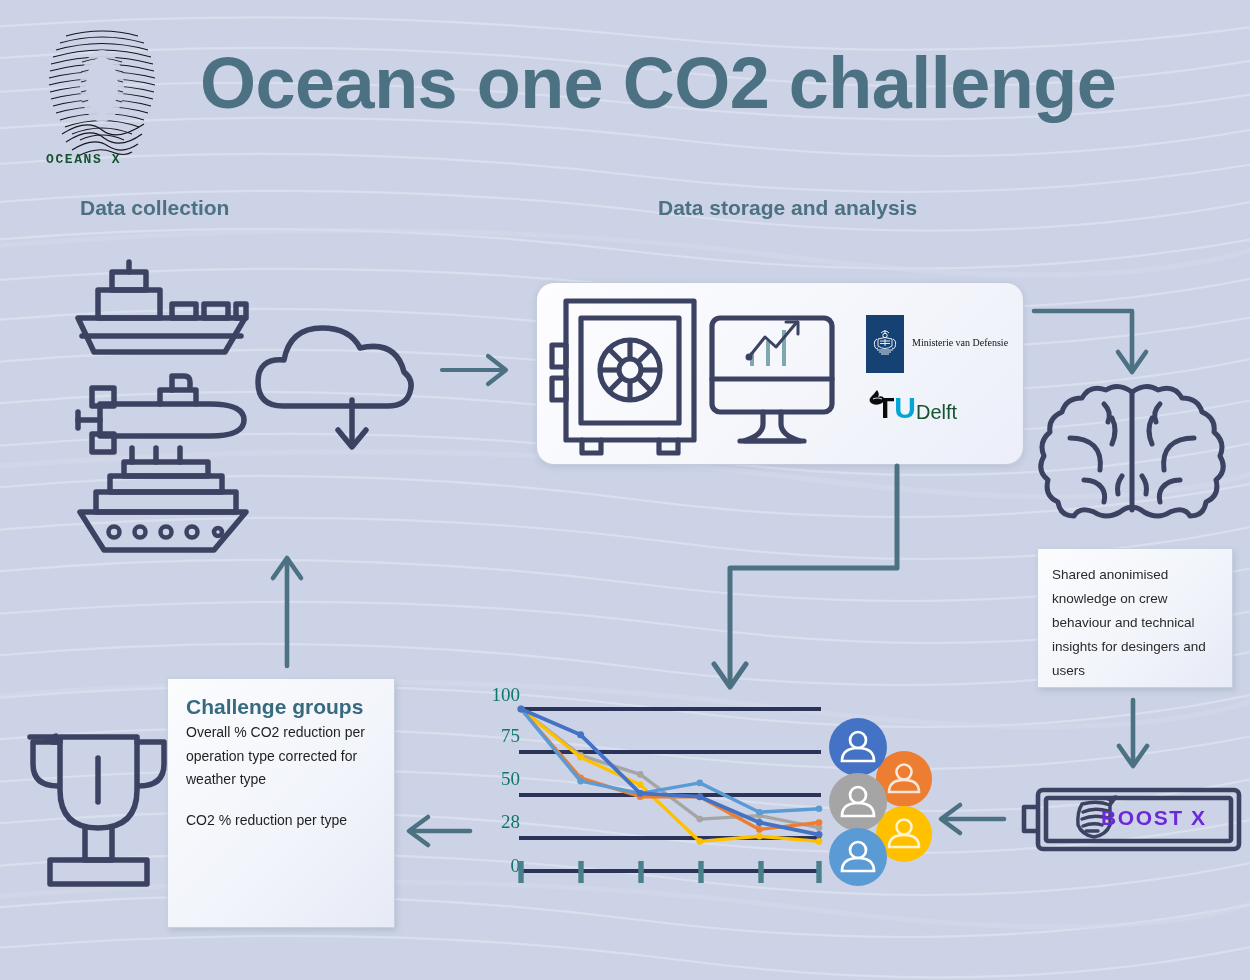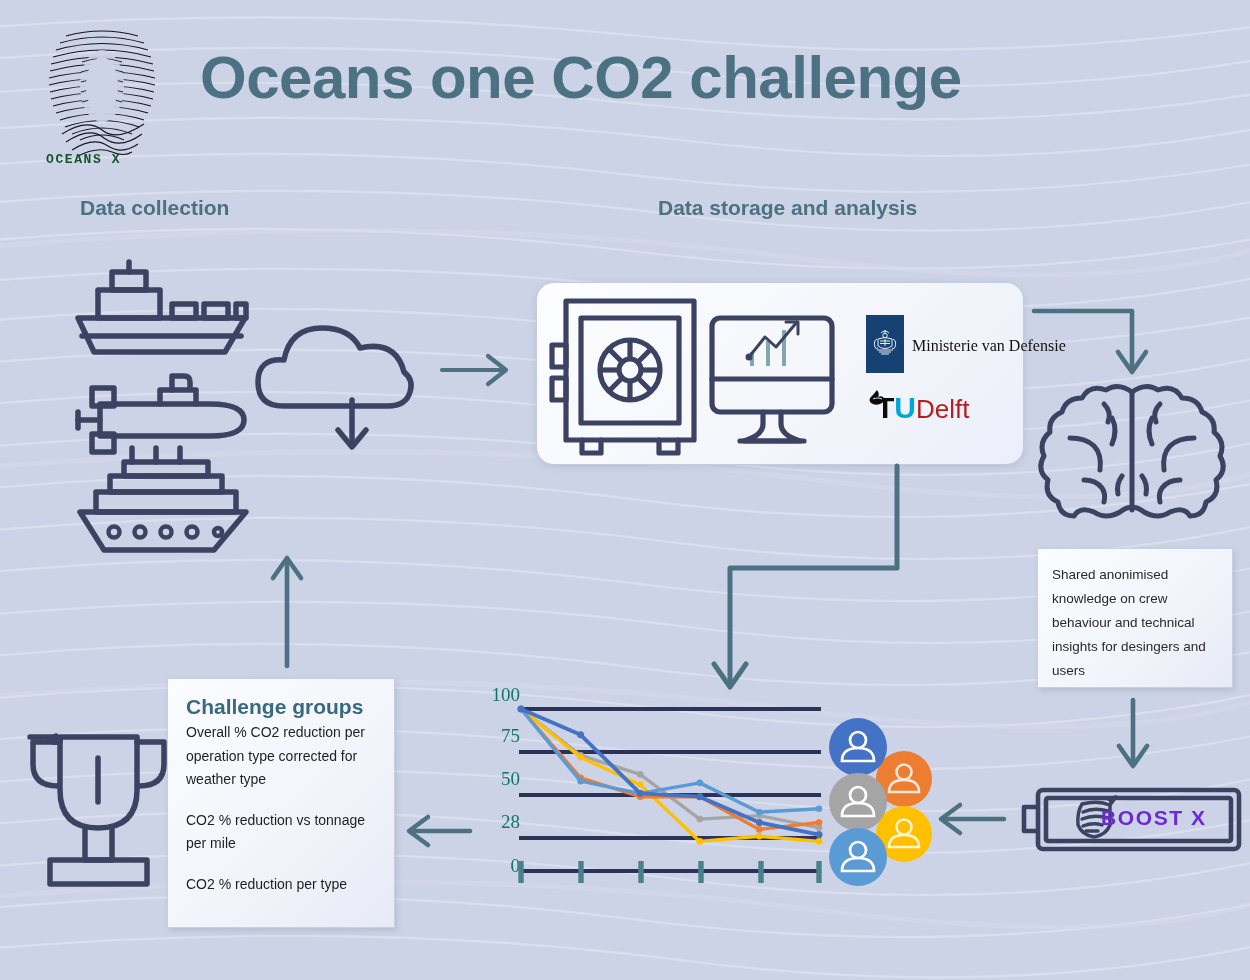--- a/index.html
+++ b/index.html
@@ -18,21 +18,21 @@
   #logo { position:absolute; left:32px; top:22px; width:140px; height:150px; }
   #logo-label {
     position:absolute; left:46px; top:152px; width:120px;
     font-family:"Liberation Mono", monospace;
     font-size:13px; font-weight:700; letter-spacing:1.6px; color:#14532d;
   }
 
   
   #title {
     position:absolute; left:200px; top:46px; width:990px;
-    font-size:60px; font-weight:700; color:#4c7183;
+    font-size:72px; font-weight:700; color:#4c7183;
     letter-spacing:-0.5px; line-height:1.05;
   }
   .section-head {
     position:absolute; font-size:21px; font-weight:700; color:#4c7183;
   }
   #head-collect { left:80px; top:196px; }
   #head-storage { left:646px; top:196px;margin-left:12px; }
 
   
   #panel {
@@ -41,27 +41,27 @@
     border:1.5px solid #c4cbdd; border-radius:18px;
     box-shadow:0 2px 7px rgba(90,100,130,.16);
   }
   #panel-inner { position:absolute; inset:0; }
   #defensie-logo {
     position:absolute; left:866px; top:315px; width:38px; height:58px;
     background:#154273; display:flex; align-items:center; justify-content:center;
   }
   #defensie-text {
     position:absolute; left:912px; top:337px;
-    font-family:"Liberation Serif", serif; font-size:16px; color:#111; white-space:nowrap;
+    font-family:"Liberation Serif", serif; font-size:10px; color:#111; white-space:nowrap;
   }
   #tud { position:absolute; left:865px; top:388px; height:34px; display:flex; align-items:flex-end; }
   #tud-flame { position:relative; left:2px; top:-13px; width:20px; height:20px; }
   #tud-t { font-family:"Liberation Sans",sans-serif; font-size:30px; font-weight:700; color:#0b0b0b; line-height:.95; margin-left:-9px;}
   #tud-u { font-family:"Liberation Sans",sans-serif; font-size:30px; font-weight:700; color:#00a6d6; line-height:.95; }
-  #tud-delft { font-family:"Liberation Sans",sans-serif; font-size:26px; font-weight:400; color:#b91c1c; line-height:.95; }
+  #tud-delft { font-family:"Liberation Sans",sans-serif; font-size:20px; font-weight:400; color:#14532d; line-height:.95; }
 
   
   .callout {
     position:absolute;
     background:linear-gradient(135deg,#fbfcfe 0%,#f1f4fa 60%,#e6eaf6 100%);
     border:1px solid #c8cfdf;
     box-shadow:2px 3px 6px rgba(80,92,120,.17);
   }
   #knowledge-box { left:1037px; top:548px; width:196px; height:140px; padding:14px 14px 0 14px; }
   #knowledge-text { font-size:13.5px; color:#2a2a2a; line-height:1.78; }
@@ -374,21 +374,20 @@
   <span id="tud-delft">Delft</span>
 </div>
 
 <div class="callout" id="knowledge-box">
   <div id="knowledge-text">Shared anonimised knowledge on crew behaviour and technical insights for desingers and users</div>
 </div>
 
 <div class="callout" id="groups-box">
   <div id="groups-title">Challenge groups</div>
   <p>Overall % CO2 reduction per operation type corrected for weather type</p>
-  <p class="gap">CO2 % reduction vs tonnage per mile</p>
   <p class="gap">CO2 % reduction per type</p>
 </div>
 
 <svg id="boostx" viewBox="0 0 222 65">
   <g fill="none" stroke="#3c4262" stroke-width="4.6" stroke-linejoin="round">
     <rect x="18" y="3" width="201" height="59" rx="5"></rect>
     <rect x="26" y="11" width="185" height="43" rx="2"></rect>
     <path d="M18 20 L4 20 L4 44 L18 44"></path>
   </g>
   <g fill="none" stroke="#3c4262" stroke-width="3.4" stroke-linejoin="round" stroke-linecap="round">

